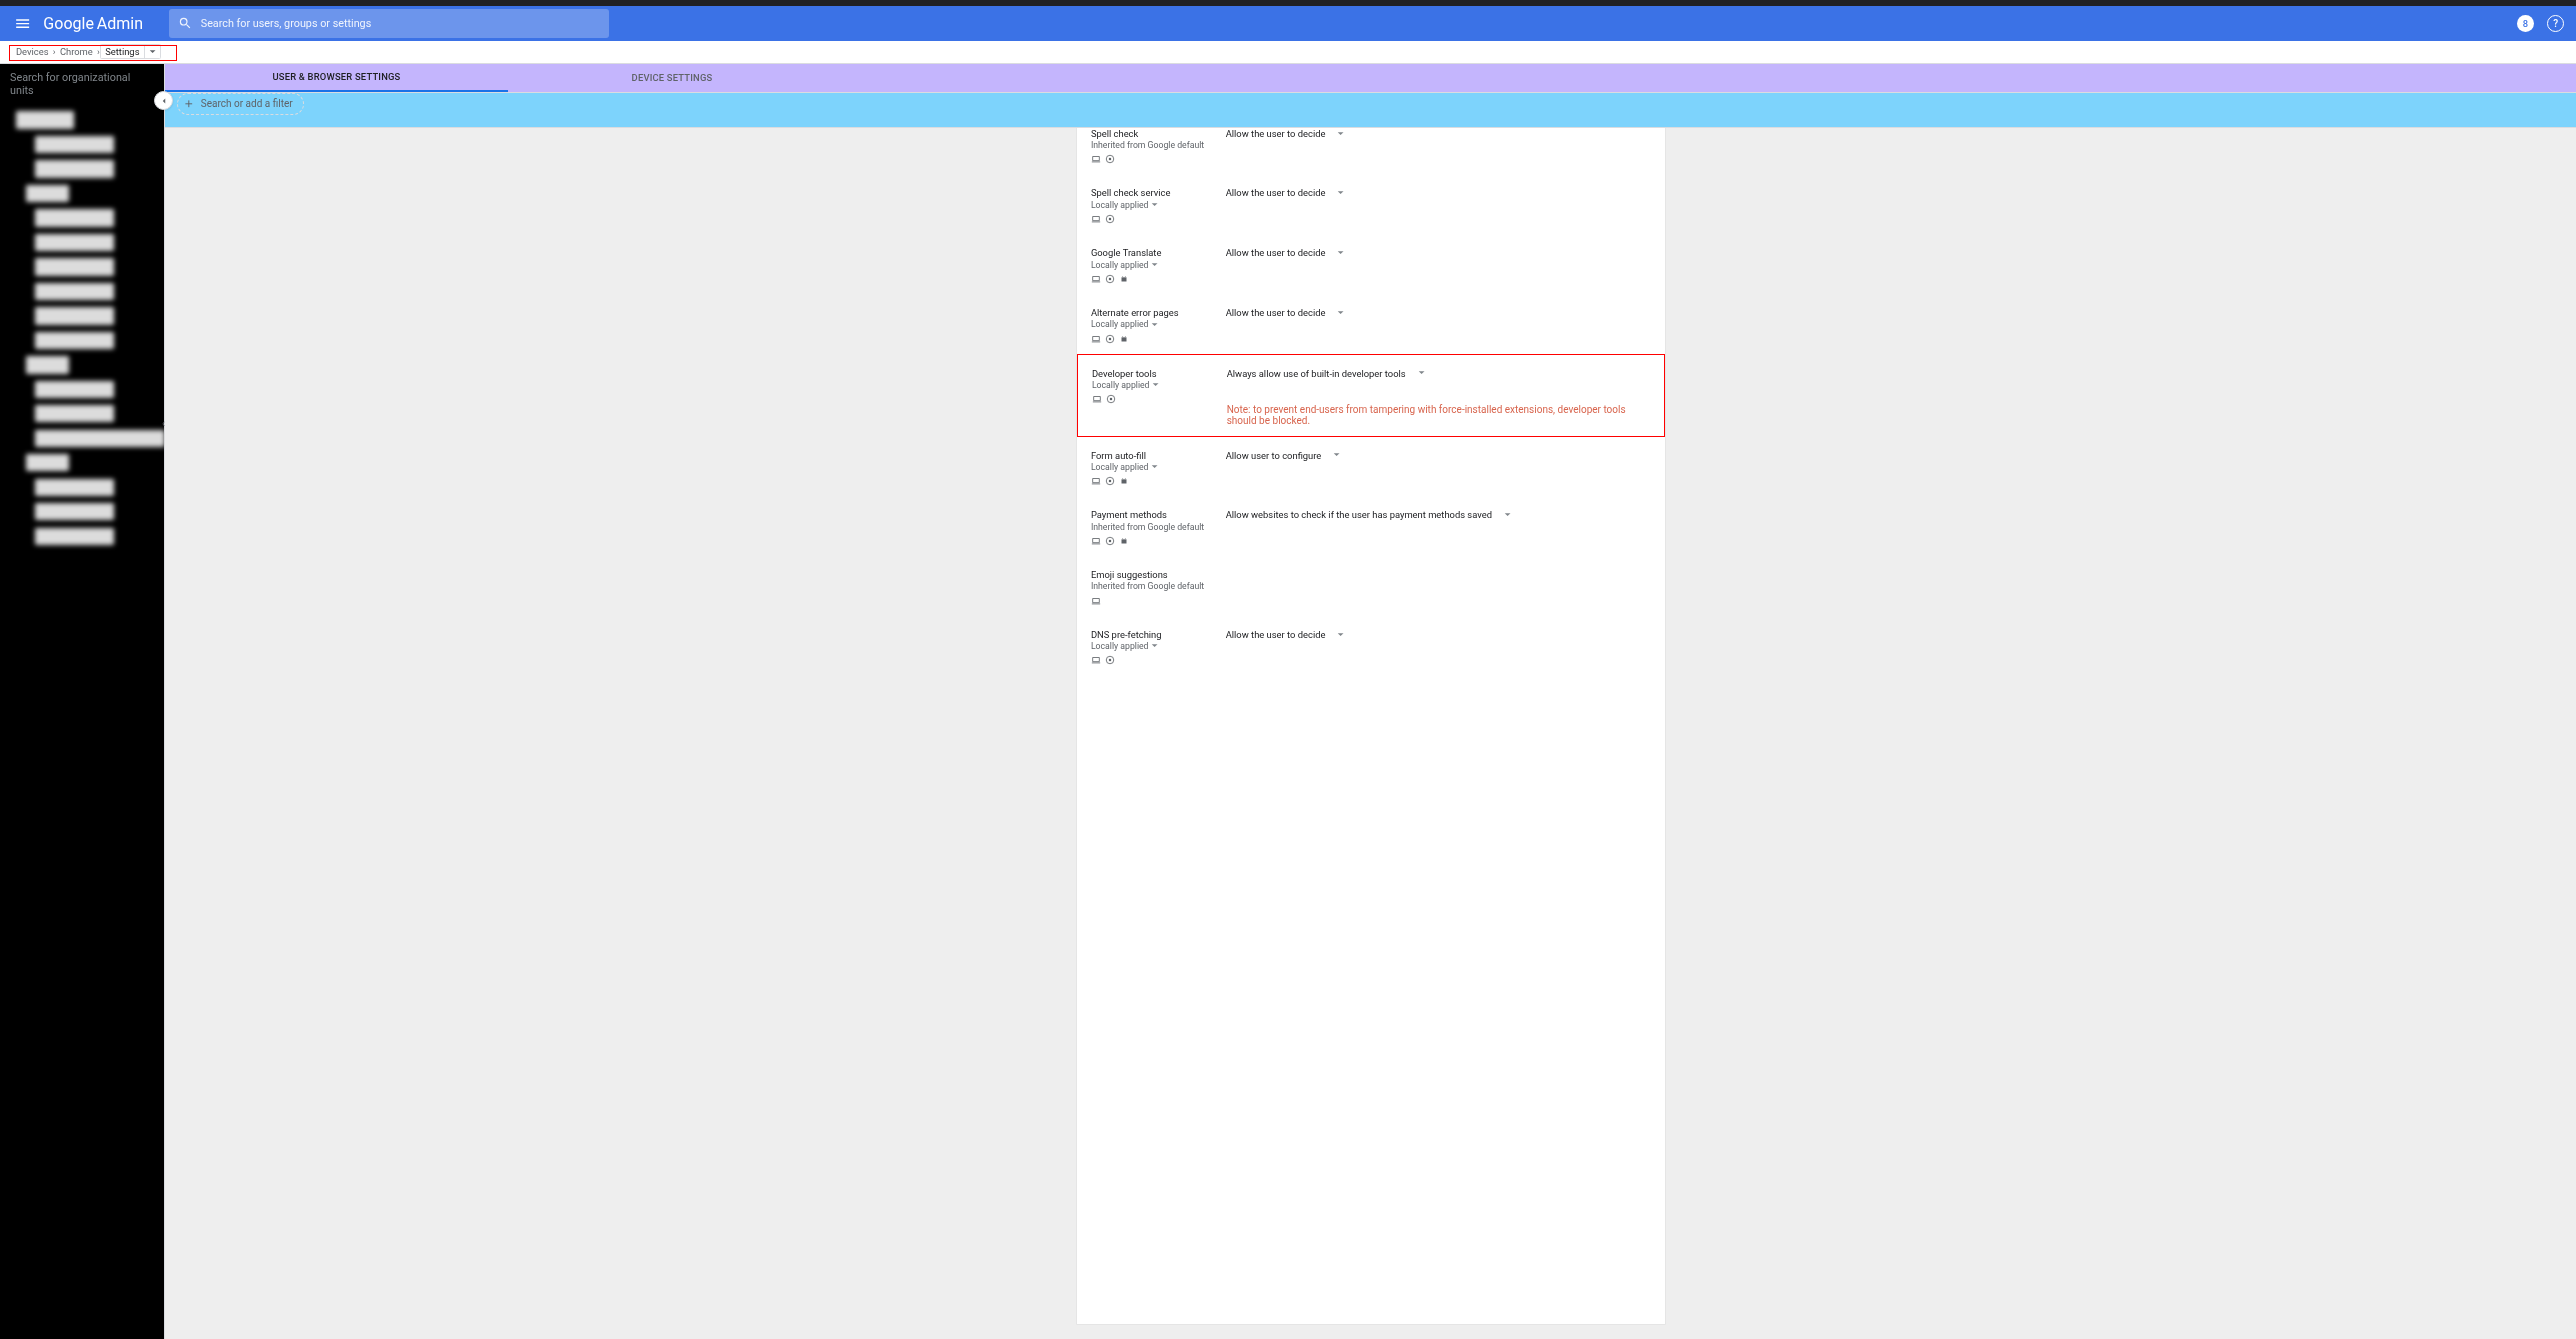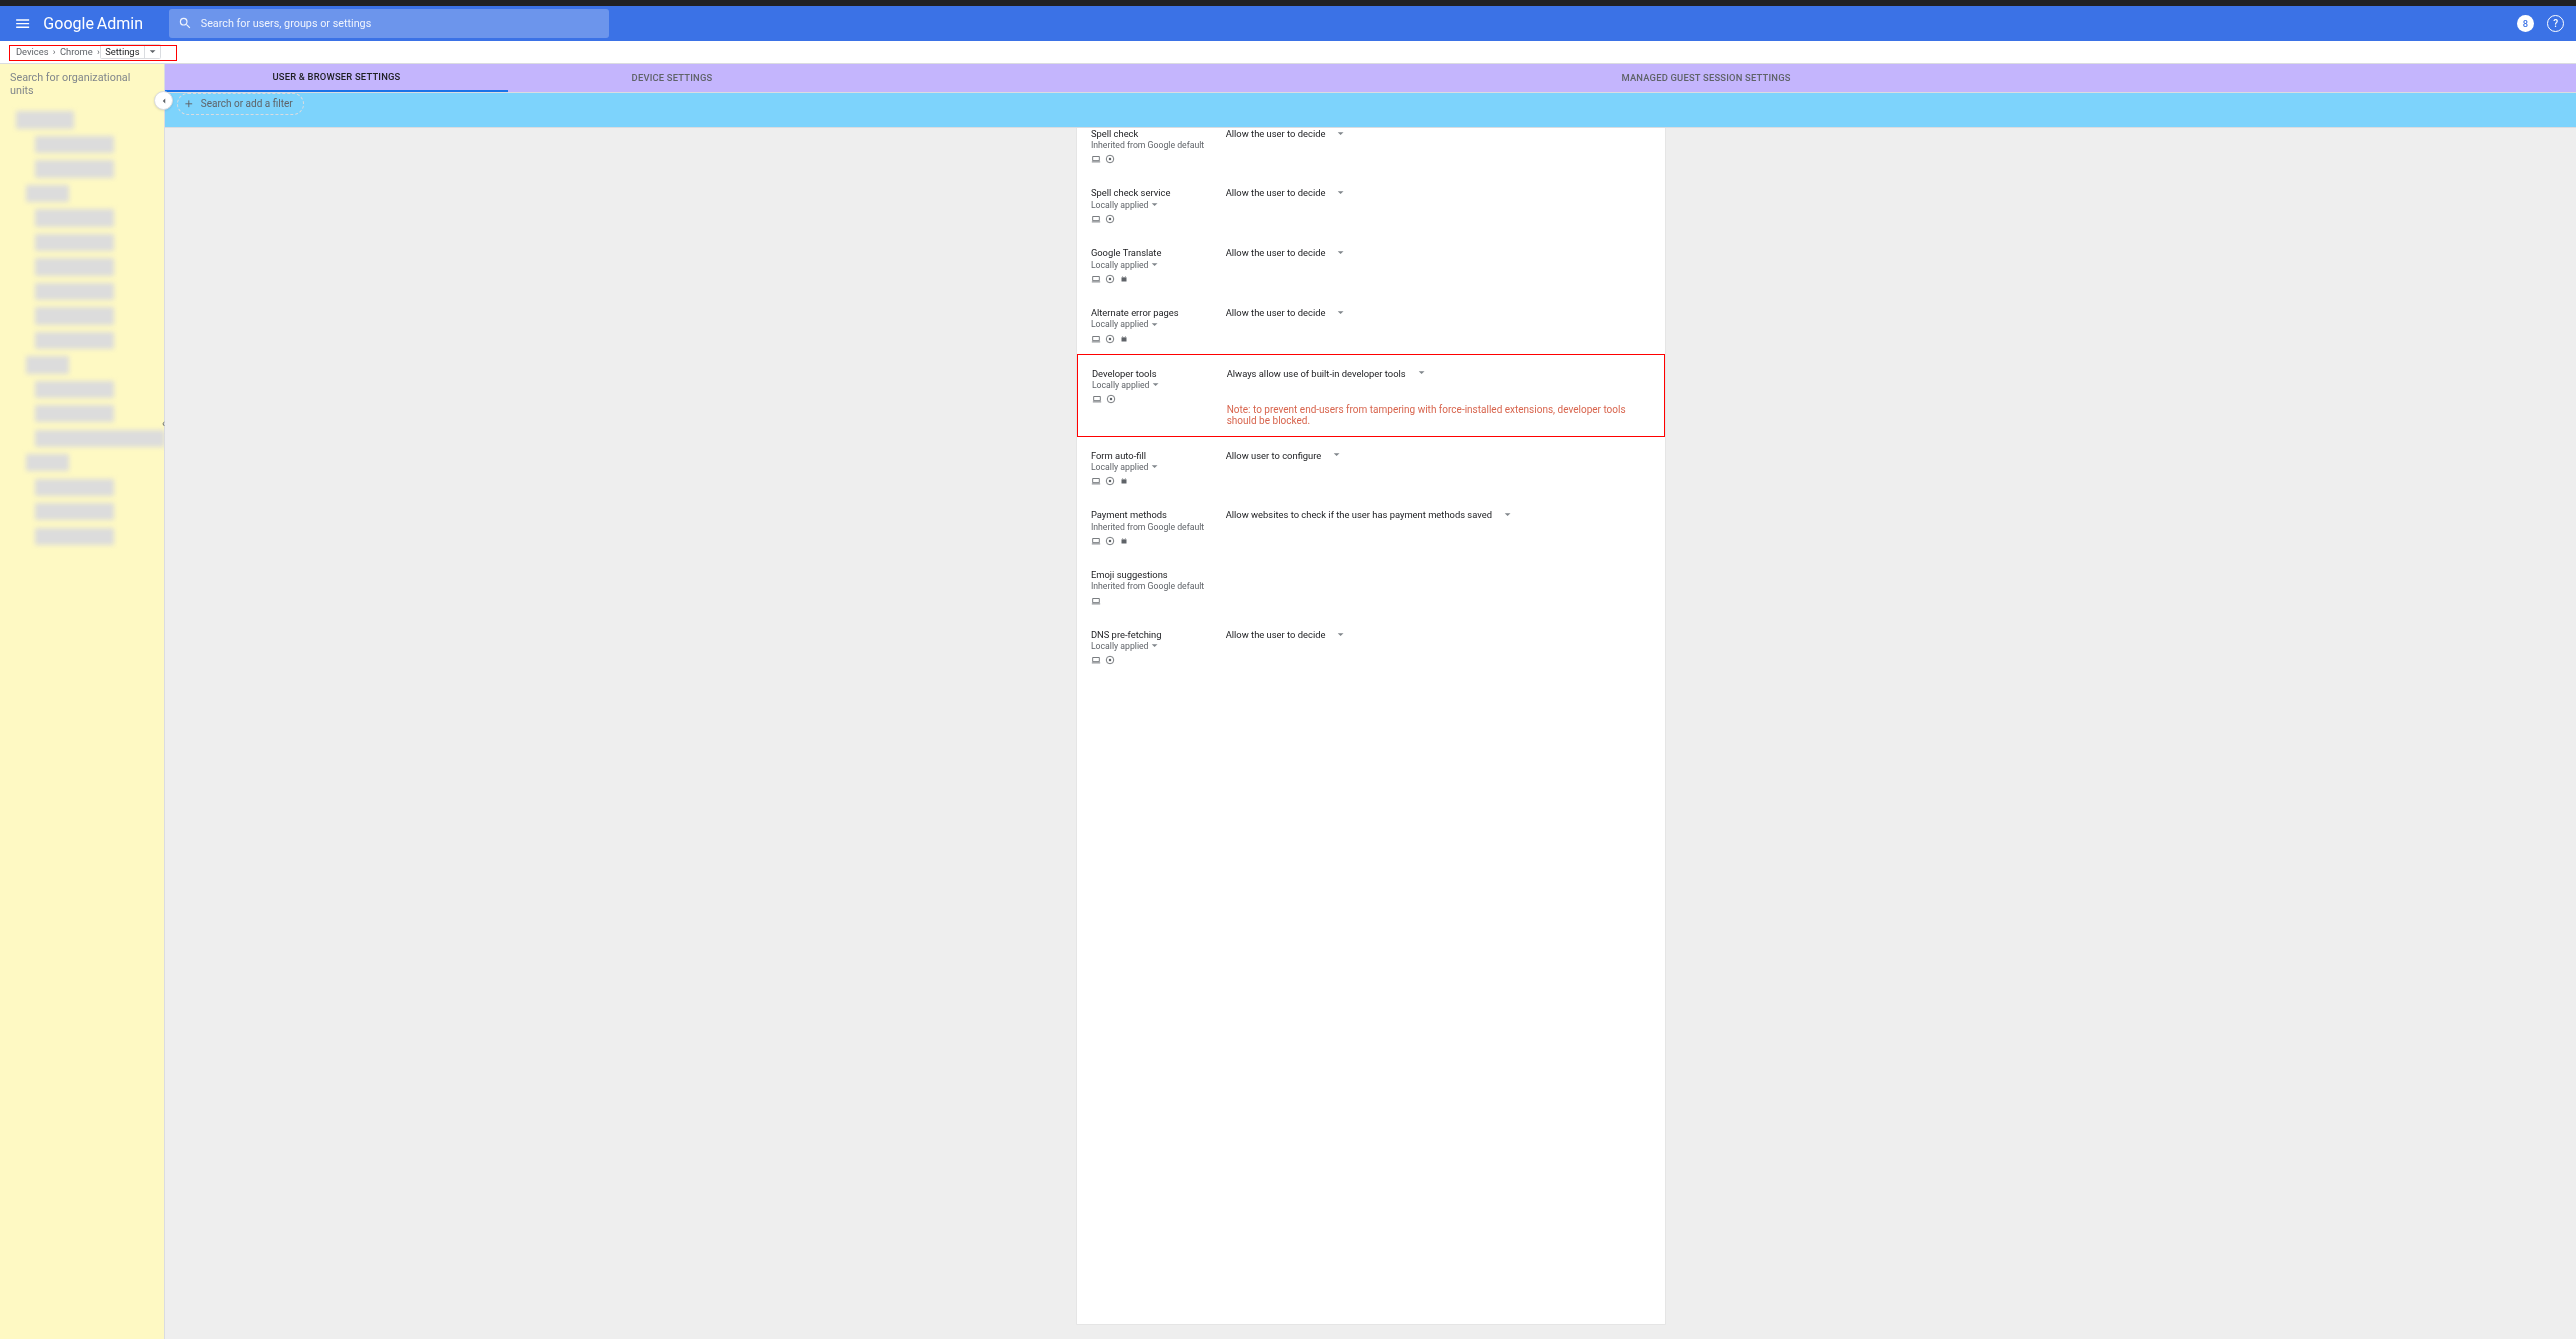--- a/index.html
+++ b/index.html
@@ -81,21 +81,21 @@
   gap: 4.3px;
 }
 .bc-dropdown .bc-item { color: #202124; padding: 0; text-align: right; }
 .bc-dd-sep { width: 0.7px; height: 11.6px; background: #dadce0; }
 
 .body-row { display: flex; height: calc(100vh - 64px); }
 
 .sidebar {
   width: 165px;
   border-right: 0.7px solid #dadce0;
-  background: #fef9c3;
+  background: #000000;
   position: relative;
   flex-shrink: 0;
 }
 .sidebar-search {
   padding: 7.2px 10px;
   color: #80868b;
   font-size: 10.8px;
 }
 .collapse-btn {
   position: absolute;
@@ -264,21 +264,20 @@
       <div class="ou-item w2"></div>
       <div class="ou-item w2"></div>
       <div class="ou-item w2"></div>
     </div>
   </div>
 
   <div class="main">
     <div class="tabs-bar">
       <div class="tab t1 active">User &amp; Browser Settings</div>
       <div class="tab t2">Device Settings</div>
-      <div class="tab t3">Managed Guest Session Settings</div>
     </div>
     <div class="filter-bar">
       <div class="filter-chip">
         <svg width="11.6" height="11.6" viewBox="0 0 24 24" fill="#5f6368">
             <path d="M12 5v14M5 12h14" stroke="#5f6368" stroke-width="2"></path>
           </svg>
         <span>Search or add a filter</span>
       </div>
     </div>
 

